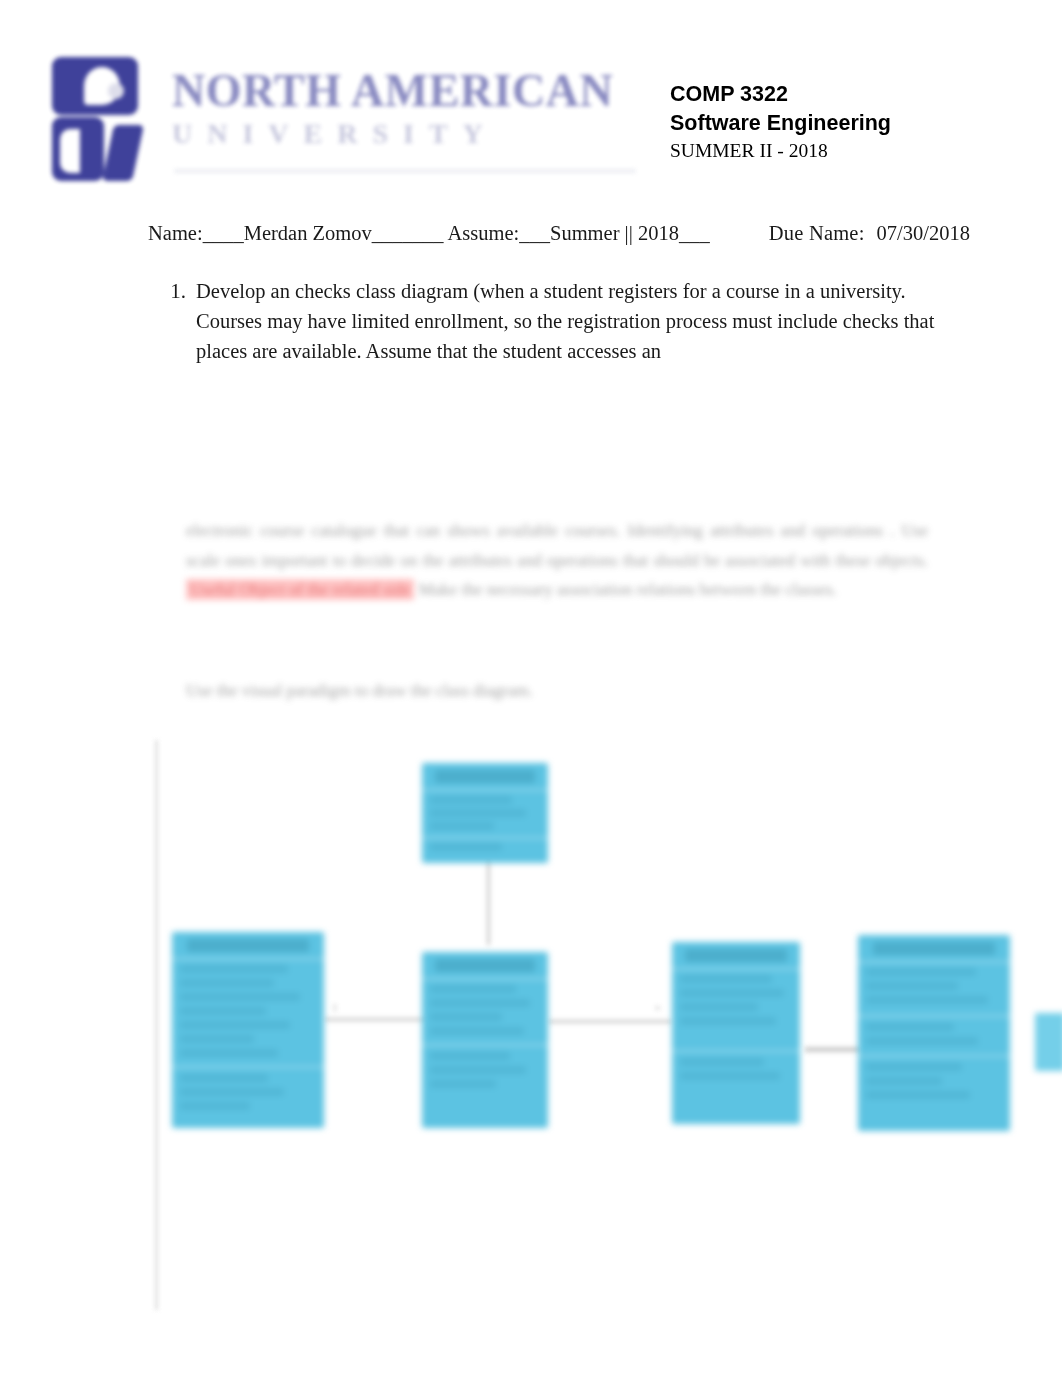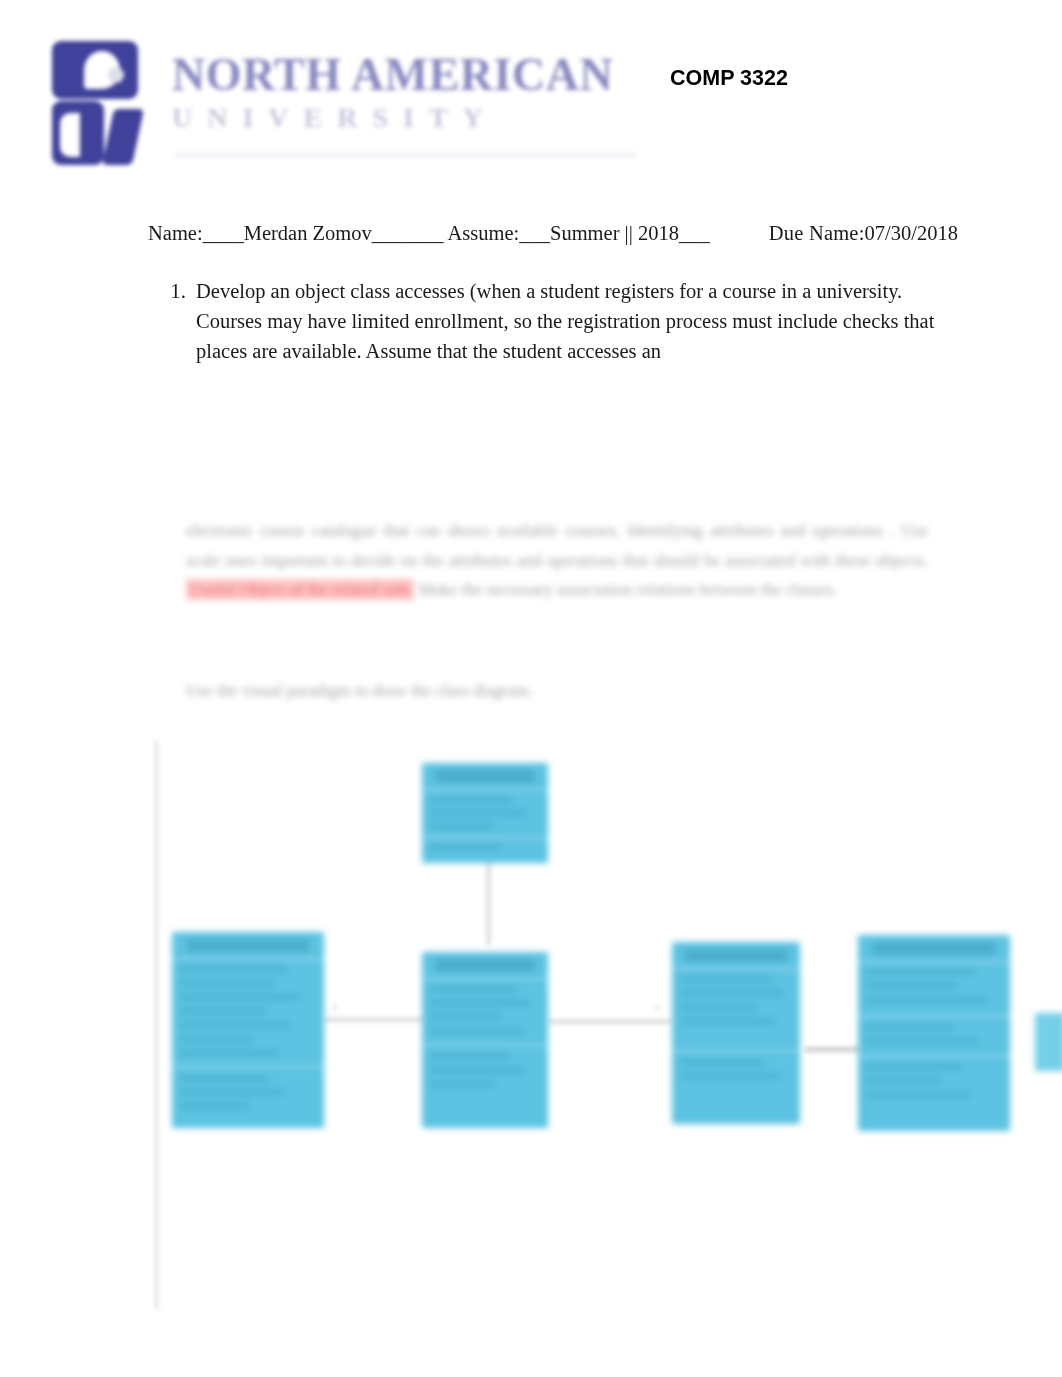--- a/index.html
+++ b/index.html
@@ -12,21 +12,21 @@
     height: 1377px;
     position: relative;
     font-family: "Liberation Serif", serif;
     color: #1a1a1a;
     overflow: hidden;
   }
 
   
   .header {
     position: absolute;
-    left: 0; top: 0;
+    left: 0; top: 16px;
     width: 928px;
     height: 195px;
   }
   .logo-wrap {
     position: absolute;
     left: 46px; top: 33px;
     width: 600px;
     height: 135px;
     filter: blur(2.2px);
     opacity: 0.92;
@@ -120,21 +120,21 @@
     width: 880px;
     font-family: "Liberation Serif", serif;
     font-size: 20.5px;
     line-height: 26px;
     white-space: nowrap;
   }
   .meta-line .spacer-wide { display: inline-block; width: 54px; }
   .meta-line .due-label  { letter-spacing: 0.2px; }
   .meta-line .due-value  {
     display: inline-block;
-    margin-left: 0;
+    margin-left: 12px;
     filter: blur(0.25px);
     font-family: Liberation Serif, serif;
   }
 
   
   .question {
     position: absolute;
     left: 158px; top: 276px;
     width: 780px;
   }
@@ -267,32 +267,34 @@
     </div>
     <div class="logo-text">
       <div class="logo-line1">NORTH AMERICAN</div>
       <div class="logo-line2">UNIVERSITY</div>
     </div>
     <div class="logo-rule"></div>
   </div>
 
   <div class="course-block">
     <div class="course-code">COMP 3322</div>
+    <div class="course-name">Software Engineering</div>
+    <div class="course-term">SUMMER II - 2018</div>
   </div>
 </div>
 
 <div class="meta-line">
   <span>Name:</span><span>____Merdan Zomov_______</span>
   <span>Assume:</span><span>___Summer || 2018___</span>
   <span class="spacer-wide"></span><span class="due-label">Due Name:</span><span class="due-value">07/30/2018</span>
 </div>
 
 <div class="question">
   <div class="q-num">1.</div>
-  <div class="q-body">Develop an object class accesses  (when a student registers for a course in a university. Courses may have limited enrollment, so the registration process must include checks that places are available. Assume that the student accesses an</div>
+  <div class="q-body">Develop an checks class diagram  (when a student registers for a course in a university. Courses may have limited enrollment, so the registration process must include checks that places are available. Assume that the student accesses an</div>
 </div>
 
 <div class="blur-block">
   <span>electronic course catalogue that can shows available courses.  Identifying attributes and operations .  Use scale ones important to decide on the attributes and operations that should be associated with these objects.</span>
   <span class="hl">Useful Object of the related side</span>
   <span>Make the necessary  association relations  between the classes.</span>
 </div>
 
 <div class="blur-para2">Use the visual paradigm to draw the class diagram.</div>
 

